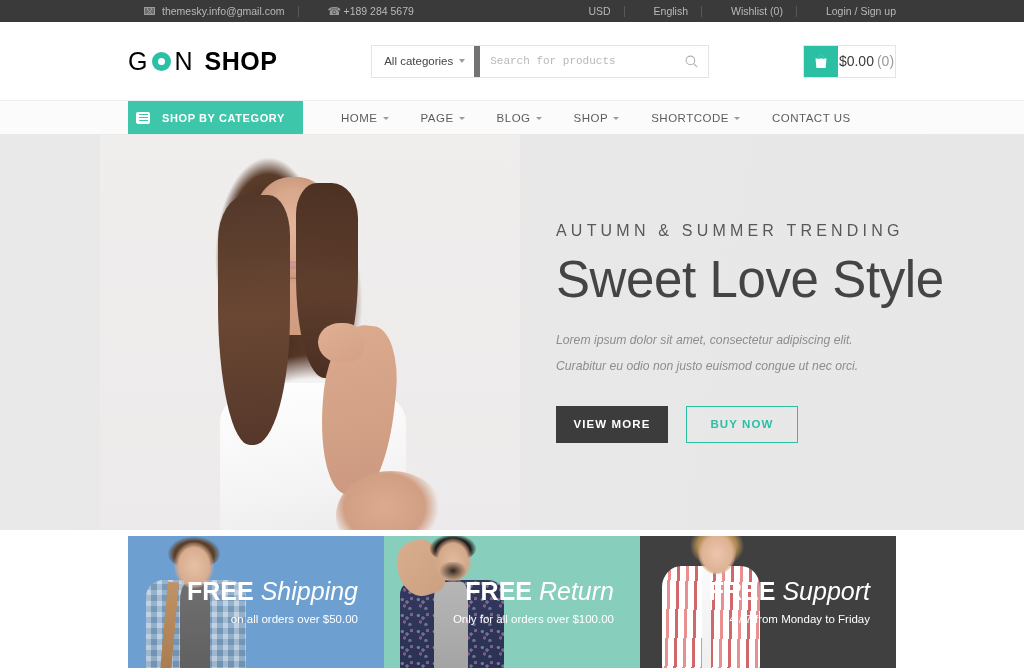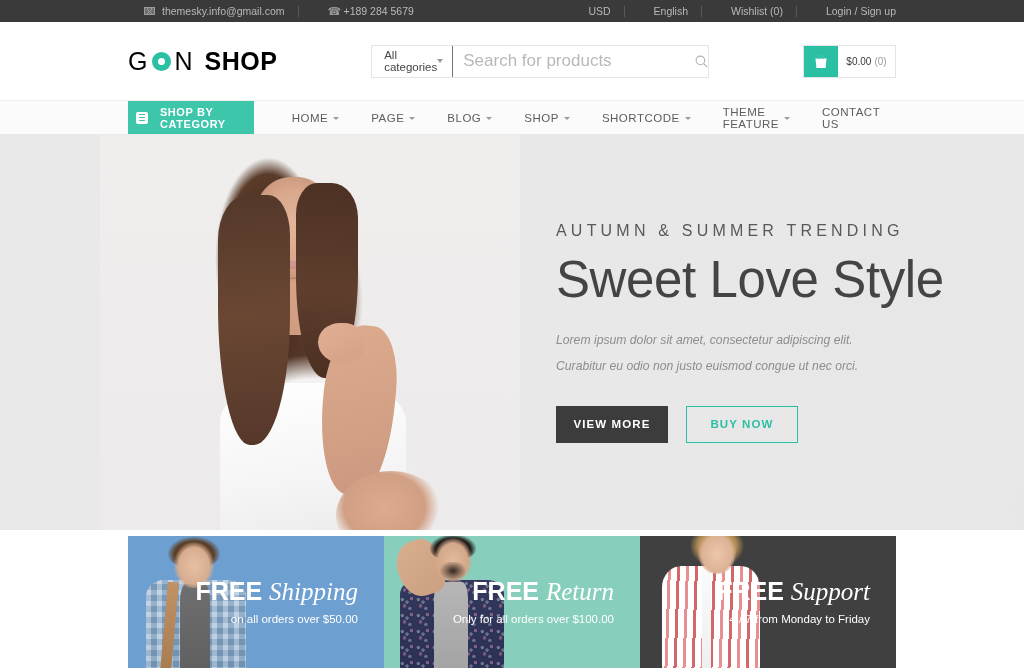--- a/index.html
+++ b/index.html
@@ -63,47 +63,47 @@
   .logo .l-n{ font-weight:400; letter-spacing:3px; margin-right:9px;}
   .logo .l-shop{ font-weight:700; letter-spacing:0.5px; }
 
   .searchbox{
     display:flex; align-items:center; width:338px; height:33px;
     border:1px solid #e4e4e4; background:#fff;
   }
   .cat-select{
     display:flex; align-items:center; justify-content:space-between;
     width:108px; height:100%; padding:0 9px 0 12px; font-size:11.5px;
-    color:#444; border-right:1px solid #737373; cursor:pointer;
+    color:#444; border-right:6px solid #737373; cursor:pointer;
   }
   .caret{
     width:0;height:0;border-left:3.5px solid transparent;
     border-right:3.5px solid transparent;border-top:4px solid #9b9b9b;
   }
   .search-field{
     flex:1; height:100%; border:0; outline:0; padding:0 10px;
-    font-size:17px; color:#555; font-family:Liberation Sans, sans-serif;
+    font-size:11px; color:#555; font-family:Liberation Mono, monospace;
   }
   .search-field::placeholder{ color:#b8b8b8; }
   .search-btn{
     width:34px; height:100%; background:none; border:0; cursor:pointer;
     display:flex; align-items:center; justify-content:center;
   }
 
   .cart{
     display:flex; align-items:stretch; height:33px; border:1px solid #e4e4e4;
     width:93px; cursor:pointer;
   }
   .cart-ico{
     width:34px; background:#2bbfa4; display:flex; align-items:center;
     justify-content:center;
   }
   .cart-amt{
     flex:1; display:flex; align-items:center; justify-content:center;
-    font-size:10px; color:#3a3a3a; background:#fff; white-space:nowrap;
+    font-size:14px; color:#3a3a3a; background:#fff; white-space:nowrap;
   }
   .cart-amt .cnt{ color:#9a9a9a; margin-left:3px; }
 
   
   .navbar{
     height:35px; background:#fbfbfb; border-top:1px solid #efefef;
     border-bottom:1px solid #eaeaea; display:flex; align-items:stretch;
   }
   .nav-inner{ width:768px; margin:0 auto; display:flex; align-items:stretch; }
   .shopcat{
@@ -255,21 +255,21 @@
   }
   .promos{ width:768px; margin:0 auto; display:flex; height:132px; }
   .promo{
     flex:1; position:relative; overflow:hidden;
     display:flex; align-items:center; justify-content:flex-end;
     padding-right:26px;
   }
   .promo-txt{ text-align:right; color:#ffffff; position:relative; z-index:3; }
   .promo-title{ font-size:25px; line-height:1; white-space:nowrap; }
   .promo-title b{ font-weight:700; }
-  .promo-title i{ font-style:italic; font-weight:400;font-family:Liberation Serif, serif; }
+  .promo-title i{ font-style:italic; font-weight:400; }
   .promo-sub{ font-size:11.5px; margin-top:9px; white-space:nowrap; }
   .promo-model{ position:absolute; left:0; top:0; bottom:0; width:128px; z-index:2; }
 
   
   .m1{
     background:
       linear-gradient(175deg, rgba(0,0,0,0) 0%, rgba(0,0,0,0) 100%);
   }
   .m1-head{
     position:absolute; left:46px; top:6px; width:40px; height:46px;
@@ -456,24 +456,20 @@
         <div class="menu-item">
           <span>BLOG</span>
           <span class="chev"></span>
         </div>
         <div class="menu-item">
           <span>SHOP</span>
           <span class="chev"></span>
         </div>
         <div class="menu-item">
           <span>SHORTCODE</span>
-          <span class="chev"></span>
-        </div>
-        <div class="menu-item">
-          <span>THEME FEATURE</span>
           <span class="chev"></span>
         </div>
         <div class="menu-item">
           <span>CONTACT US</span>
         </div>
       </div>
   </div>
 </div>
 
 <div class="hero">

